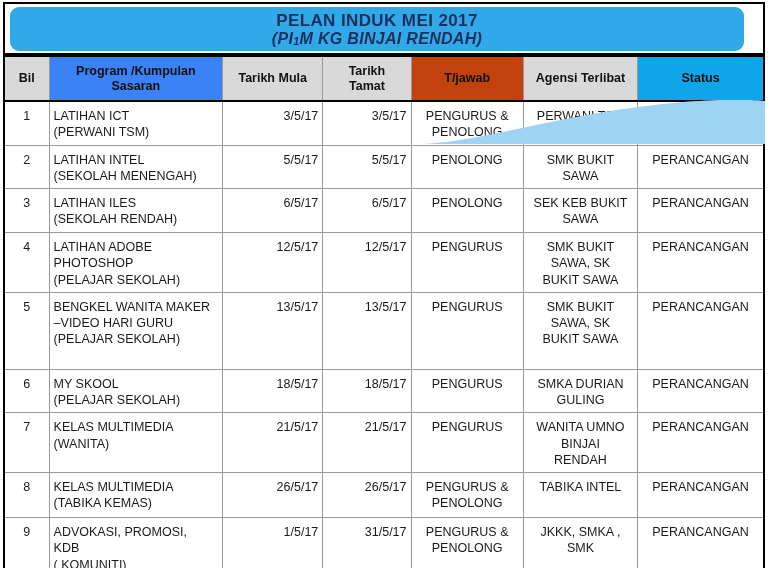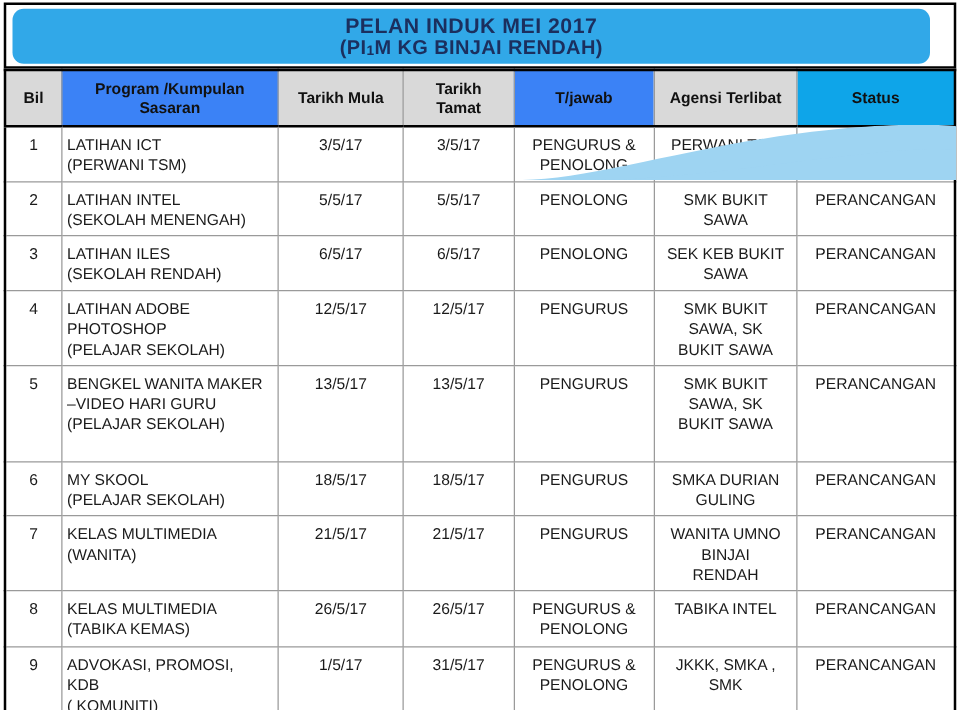--- a/index.html
+++ b/index.html
@@ -51,20 +51,21 @@
     font-size: 17px;
     font-weight: bold;
     letter-spacing: 0.4px;
     white-space: nowrap;
   }
   .title-line2 {
     font-size: 16px;
     font-weight: bold;
     letter-spacing: 0.3px;
     white-space: nowrap;
+    font-style: italic;
   }
   .sub1 {
     font-size: 11px;
     vertical-align: baseline;
     position: relative;
     top: 1px;
   }
 
   
   .grid {
@@ -122,21 +123,21 @@
     text-align: left;
     padding-left: 9px;
     white-space: pre-line;
   }
   .cell-center {
     text-align: center;
     white-space: pre-line;
     margin-top: 36px;
   }
   .cell-date {
-    text-align: center;
+    text-align: right;
   }
 
   
   .swoosh-layer {
     position: absolute;
     left: 3px;
     top: 100px;
     width: 762px;
     height: 44px;
     pointer-events: none;
@@ -166,21 +167,21 @@
         <col class="c-status">
     </colgroup>
     <thead>
       <tr>
         <th style="background: rgb(217, 217, 217);">Bil</th>
         <th style="white-space: pre-line; background: #3b82f6;">Program /Kumpulan
 Sasaran</th>
         <th style="background: rgb(217, 217, 217);">Tarikh Mula</th>
         <th style="white-space: pre-line; background: rgb(217, 217, 217);">Tarikh
 Tamat</th>
-        <th style="background: #3b82f6;">T/jawab</th>
+        <th style="background: #c2410c;">T/jawab</th>
         <th style="background: rgb(217, 217, 217);">Agensi Terlibat</th>
         <th style="background: #0ea5e9;">Status</th>
       </tr>
     </thead>
     <tbody id="table-body">
         <tr style="height: 44px;">
           <td class="cell-bil">1</td>
           <td class="cell-program">LATIHAN ICT
 (PERWANI TSM)</td>
           <td class="cell-date">3/5/17</td>

